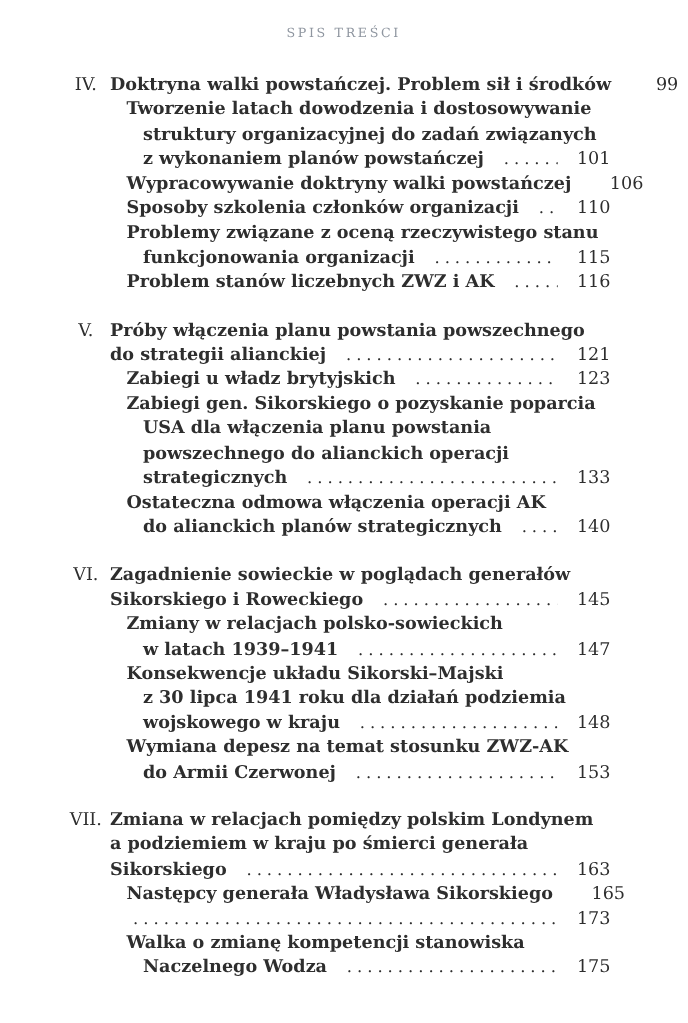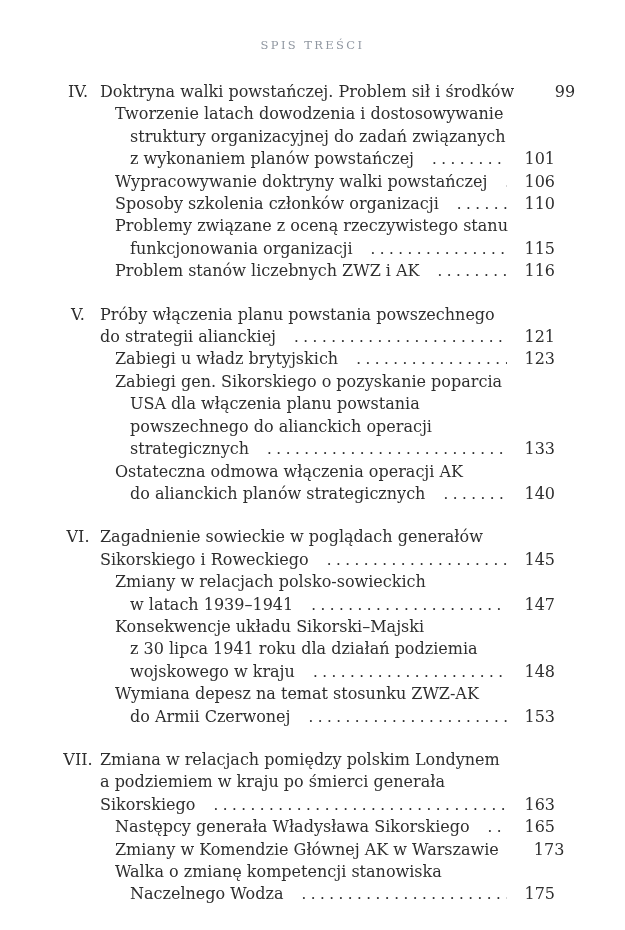--- a/index.html
+++ b/index.html
@@ -5,21 +5,21 @@
   html, body { margin: 0; padding: 0; }
   body {
     width: 625px;
     height: 930px;
     background: var(--bg, #ffffff);
     font-family: "DejaVu Serif", serif;
     color: var(--text, #2e2e2e);
     overflow: hidden;
   }
   .running-header {
-    padding-top: 38px;
+    padding-top: 23px;
     text-align: center;
     font-size: 11.5px;
     letter-spacing: 2.4px;
     color: var(--header, #8f96a0);
     line-height: 14px;
   }
   .toc {
     margin: 29px 70px 0 60px;
     font-size: 16px;
     line-height: 22.4px;
@@ -34,21 +34,21 @@
   .row .num {
     position: absolute;
     left: 0;
     top: 0;
     width: 36px;
     text-align: center;
   }
   .i0 { padding-left: 40px; }
   .i1 { padding-left: 55px; }
   .i2 { padding-left: 70px; }
-  .entry-text { white-space: nowrap; }
+  .entry-text { white-space: nowrap; font-weight: bold; }
   .leader {
     flex: 1 1 auto;
     min-width: 0;
     overflow: hidden;
     white-space: nowrap;
     letter-spacing: 4.5px;
     padding-left: 6px;
     margin-right: 5px;
     font-size: 15px;
   }
@@ -194,21 +194,20 @@
         <span class="entry-text">Sikorskiego</span>
         <span class="leader">......................................................................</span>
         <span class="page-num">163</span>
       </div>
       <div class="row i1">
         <span class="entry-text">Następcy generała Władysława Sikorskiego</span>
         <span class="leader">......................................................................</span>
         <span class="page-num">165</span>
       </div>
       <div class="row i1">
-        <span class="entry-text">Zmiany w Komendzie Głównej AK w Warszawie</span>
         <span class="leader">......................................................................</span>
         <span class="page-num">173</span>
       </div>
       <div class="row i1">
         <span class="entry-text">Walka o zmianę kompetencji stanowiska</span>
       </div>
       <div class="row i2">
         <span class="entry-text">Naczelnego Wodza</span>
         <span class="leader">......................................................................</span>
         <span class="page-num">175</span>

